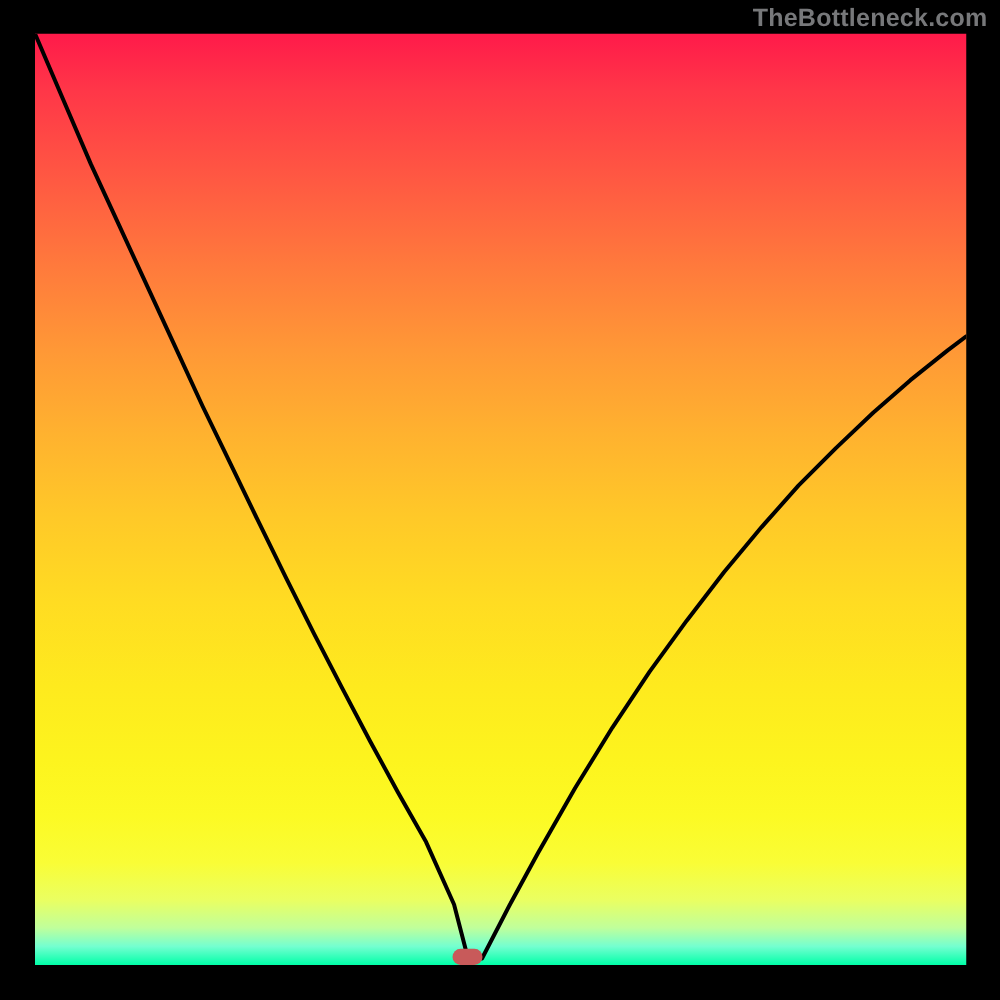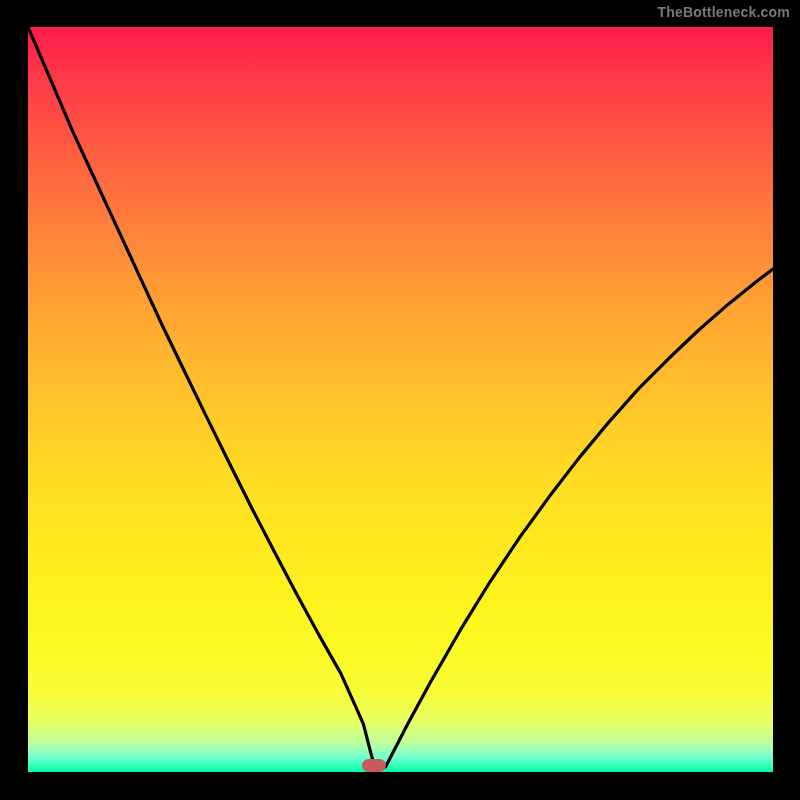--- a/index.html
+++ b/index.html
@@ -33,21 +33,21 @@
       #c0ff9b 96%,
       #74ffd0 98%,
       #00ffa8 100%
     );
   }
   .watermark {
     position: absolute;
     top: 4px;
     right: 10px;
     font-family: Arial, Helvetica, sans-serif;
-    font-size: 14px;
+    font-size: 20px;
     font-weight: 600;
     color: #77787a;
     letter-spacing: 0.2px;
   }
   svg.curve {
     position: absolute;
     left: 0;
     top: 0;
     width: 745px;
     height: 745px;

